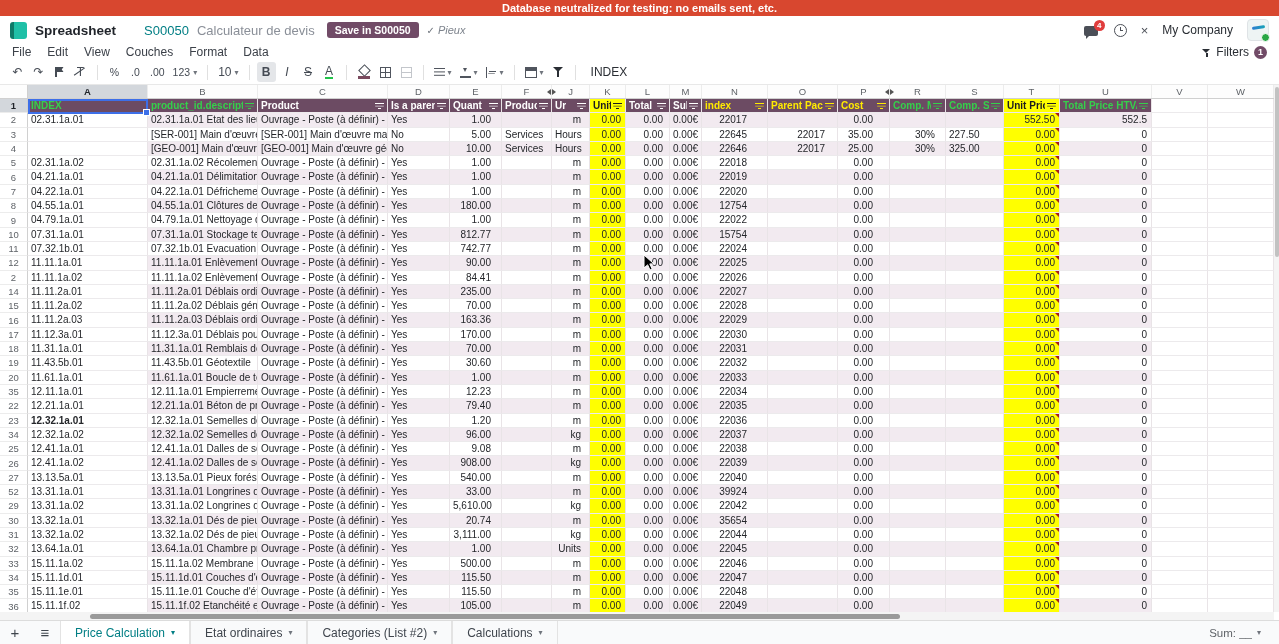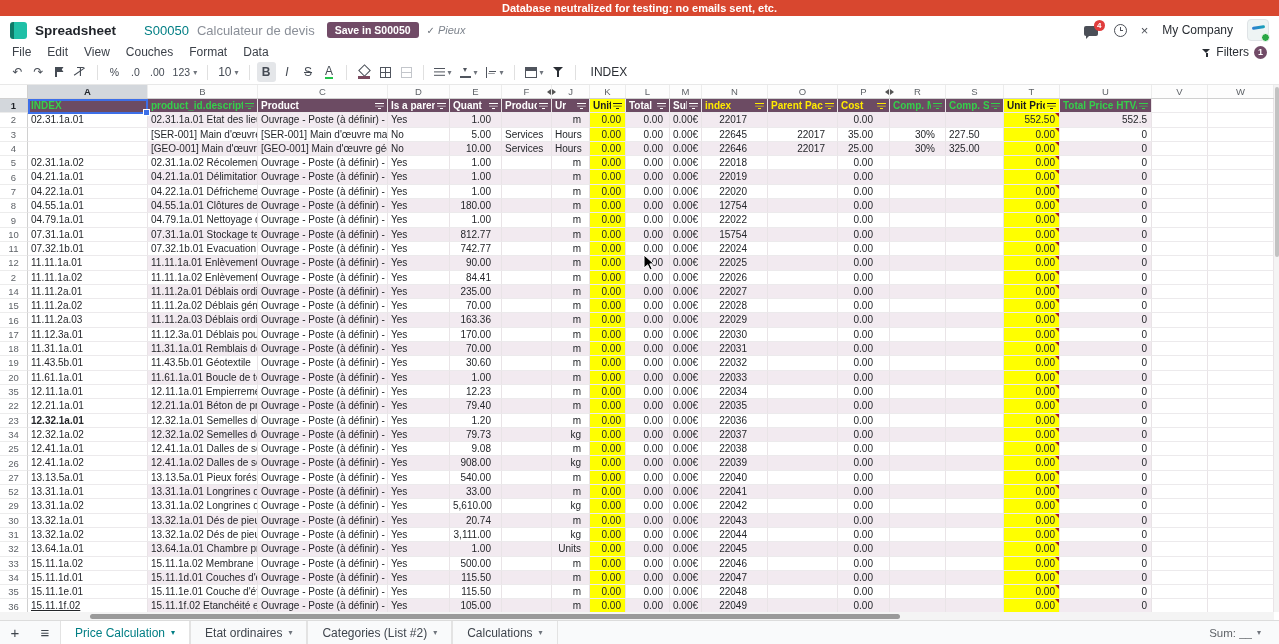--- a/index.html
+++ b/index.html
@@ -815,21 +815,21 @@
         <div class="cell al-r pr-U" style="width: 92px;">0</div>
         <div class="cell" style="width: 56px;"></div>
         <div class="cell" style="width: 66px;"></div>
       </div>
       <div class="row">
         <div class="rn">34</div>
         <div class="cell" style="width: 120px;">12.32.1a.02</div>
         <div class="cell alt" style="width: 110px;">12.32.1a.02 Semelles de fondat</div>
         <div class="cell alt" style="width: 130px;">Ouvrage - Poste (à définir) - kg</div>
         <div class="cell alt" style="width: 62px;">Yes</div>
-        <div class="cell al-r pr-E alt" style="width: 52px;">79.73</div>
+        <div class="cell al-r pr-E alt" style="width: 52px;">96.00</div>
         <div class="cell alt" style="width: 50px;"></div>
         <div class="cell al-r pr-J alt" style="width: 38px;">kg</div>
         <div class="cell al-r pr-K y" style="width: 36px;">0.00</div>
         <div class="cell al-r pr-L alt" style="width: 44px;">0.00</div>
         <div class="cell al-r pr-M alt" style="width: 32px;">0.00€</div>
         <div class="cell al-r pr-N alt" style="width: 66px;">22037</div>
         <div class="cell al-r pr-O alt" style="width: 70px;"></div>
         <div class="cell al-r pr-P alt" style="width: 52px;">0.00</div>
         <div class="cell al-r pr-R alt" style="width: 56px;"></div>
         <div class="cell al-r pr-S alt" style="width: 58px;"></div>
@@ -909,21 +909,21 @@
         <div class="cell" style="width: 120px;">13.31.1a.01</div>
         <div class="cell alt" style="width: 110px;">13.31.1a.01 Longrines de fonda</div>
         <div class="cell alt" style="width: 130px;">Ouvrage - Poste (à définir) - m</div>
         <div class="cell alt" style="width: 62px;">Yes</div>
         <div class="cell al-r pr-E alt" style="width: 52px;">33.00</div>
         <div class="cell alt" style="width: 50px;"></div>
         <div class="cell al-r pr-J alt" style="width: 38px;">m</div>
         <div class="cell al-r pr-K y" style="width: 36px;">0.00</div>
         <div class="cell al-r pr-L alt" style="width: 44px;">0.00</div>
         <div class="cell al-r pr-M alt" style="width: 32px;">0.00€</div>
-        <div class="cell al-r pr-N alt" style="width: 66px;">22041</div>
+        <div class="cell al-r pr-N alt" style="width: 66px;">39924</div>
         <div class="cell al-r pr-O alt" style="width: 70px;"></div>
         <div class="cell al-r pr-P alt" style="width: 52px;">0.00</div>
         <div class="cell al-r pr-R alt" style="width: 56px;"></div>
         <div class="cell al-r pr-S alt" style="width: 58px;"></div>
         <div class="cell al-r pr-T y cm" style="width: 56px;">0.00</div>
         <div class="cell al-r pr-U alt" style="width: 92px;">0</div>
         <div class="cell" style="width: 56px;"></div>
         <div class="cell" style="width: 66px;"></div>
       </div>
       <div class="row">
@@ -953,21 +953,21 @@
         <div class="cell" style="width: 120px;">13.32.1a.01</div>
         <div class="cell alt" style="width: 110px;">13.32.1a.01 Dés de pieux - Bét</div>
         <div class="cell alt" style="width: 130px;">Ouvrage - Poste (à définir) - m</div>
         <div class="cell alt" style="width: 62px;">Yes</div>
         <div class="cell al-r pr-E alt" style="width: 52px;">20.74</div>
         <div class="cell alt" style="width: 50px;"></div>
         <div class="cell al-r pr-J alt" style="width: 38px;">m</div>
         <div class="cell al-r pr-K y" style="width: 36px;">0.00</div>
         <div class="cell al-r pr-L alt" style="width: 44px;">0.00</div>
         <div class="cell al-r pr-M alt" style="width: 32px;">0.00€</div>
-        <div class="cell al-r pr-N alt" style="width: 66px;">22043</div>
+        <div class="cell al-r pr-N alt" style="width: 66px;">35654</div>
         <div class="cell al-r pr-O alt" style="width: 70px;"></div>
         <div class="cell al-r pr-P alt" style="width: 52px;">0.00</div>
         <div class="cell al-r pr-R alt" style="width: 56px;"></div>
         <div class="cell al-r pr-S alt" style="width: 58px;"></div>
         <div class="cell al-r pr-T y cm" style="width: 56px;">0.00</div>
         <div class="cell al-r pr-U alt" style="width: 92px;">0</div>
         <div class="cell" style="width: 56px;"></div>
         <div class="cell" style="width: 66px;"></div>
       </div>
       <div class="row">
@@ -1075,21 +1075,21 @@
         <div class="cell al-r pr-P" style="width: 52px;">0.00</div>
         <div class="cell al-r pr-R" style="width: 56px;"></div>
         <div class="cell al-r pr-S" style="width: 58px;"></div>
         <div class="cell al-r pr-T y cm" style="width: 56px;">0.00</div>
         <div class="cell al-r pr-U" style="width: 92px;">0</div>
         <div class="cell" style="width: 56px;"></div>
         <div class="cell" style="width: 66px;"></div>
       </div>
       <div class="row">
         <div class="rn">36</div>
-        <div class="cell" style="width: 120px; text-decoration: underline;">15.11.1f.02</div>
+        <div class="cell" style="width: 120px;">15.11.1f.02</div>
         <div class="cell alt" style="width: 110px;">15.11.1f.02 Etanchéité en bitum</div>
         <div class="cell alt" style="width: 130px;">Ouvrage - Poste (à définir) - m</div>
         <div class="cell alt" style="width: 62px;">Yes</div>
         <div class="cell al-r pr-E alt" style="width: 52px;">105.00</div>
         <div class="cell alt" style="width: 50px;"></div>
         <div class="cell al-r pr-J alt" style="width: 38px;">m</div>
         <div class="cell al-r pr-K y" style="width: 36px;">0.00</div>
         <div class="cell al-r pr-L alt" style="width: 44px;">0.00</div>
         <div class="cell al-r pr-M alt" style="width: 32px;">0.00€</div>
         <div class="cell al-r pr-N alt" style="width: 66px;">22049</div>

